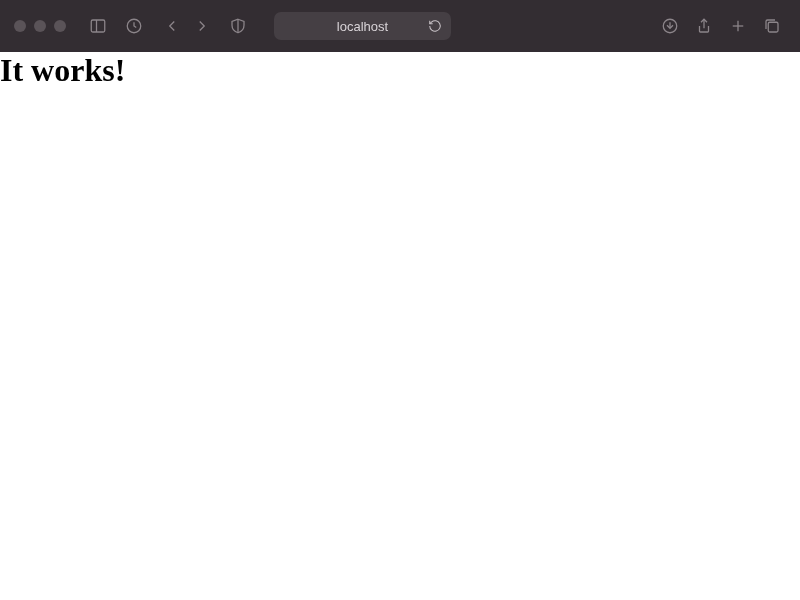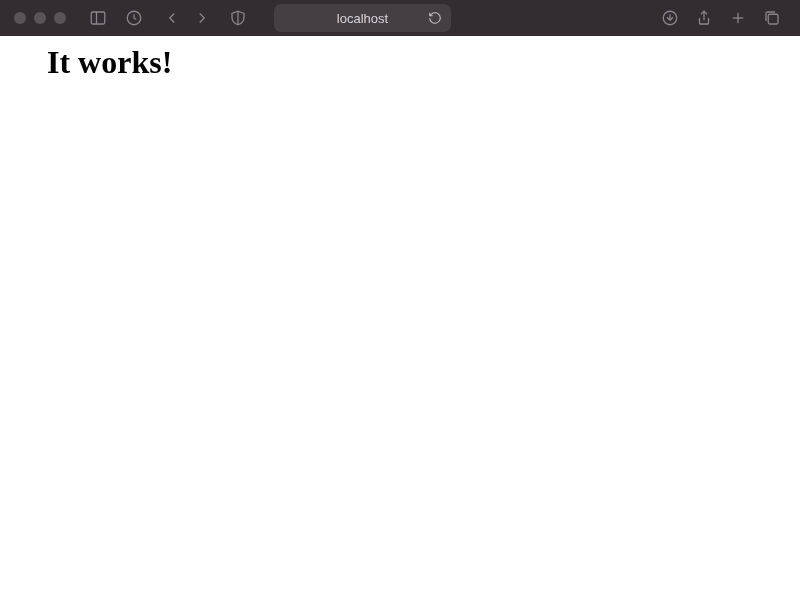--- a/index.html
+++ b/index.html
@@ -9,21 +9,21 @@
     }
     body {
       width: 800px;
       height: 600px;
       background: #fff;
       font-family: -apple-system, BlinkMacSystemFont, "Segoe UI", sans-serif;
       overflow: hidden;
     }
     .browser-chrome {
       background: #332d32;
-      height: 36px;
+      height: 52px;
       display: flex;
       align-items: center;
       padding: 0 14px;
       gap: 8px;
     }
     .window-controls {
       display: flex;
       gap: 8px;
       align-items: center;
       margin-right: 10px;
@@ -90,23 +90,21 @@
       fill: none;
       stroke-width: 1.8;
     }
     .right-icons {
       display: flex;
       align-items: center;
       gap: 6px;
       margin-left: auto;
     }
     .content {
-      padding: 8px;
       background: #fff;
-      margin-left: 39px;
     }
     .heading {
       font-family: "Times New Roman", Times, serif;
       font-size: 32px;
       font-weight: bold;
       color: #000;
     }
     .spacer {
       flex: 1;
     }

